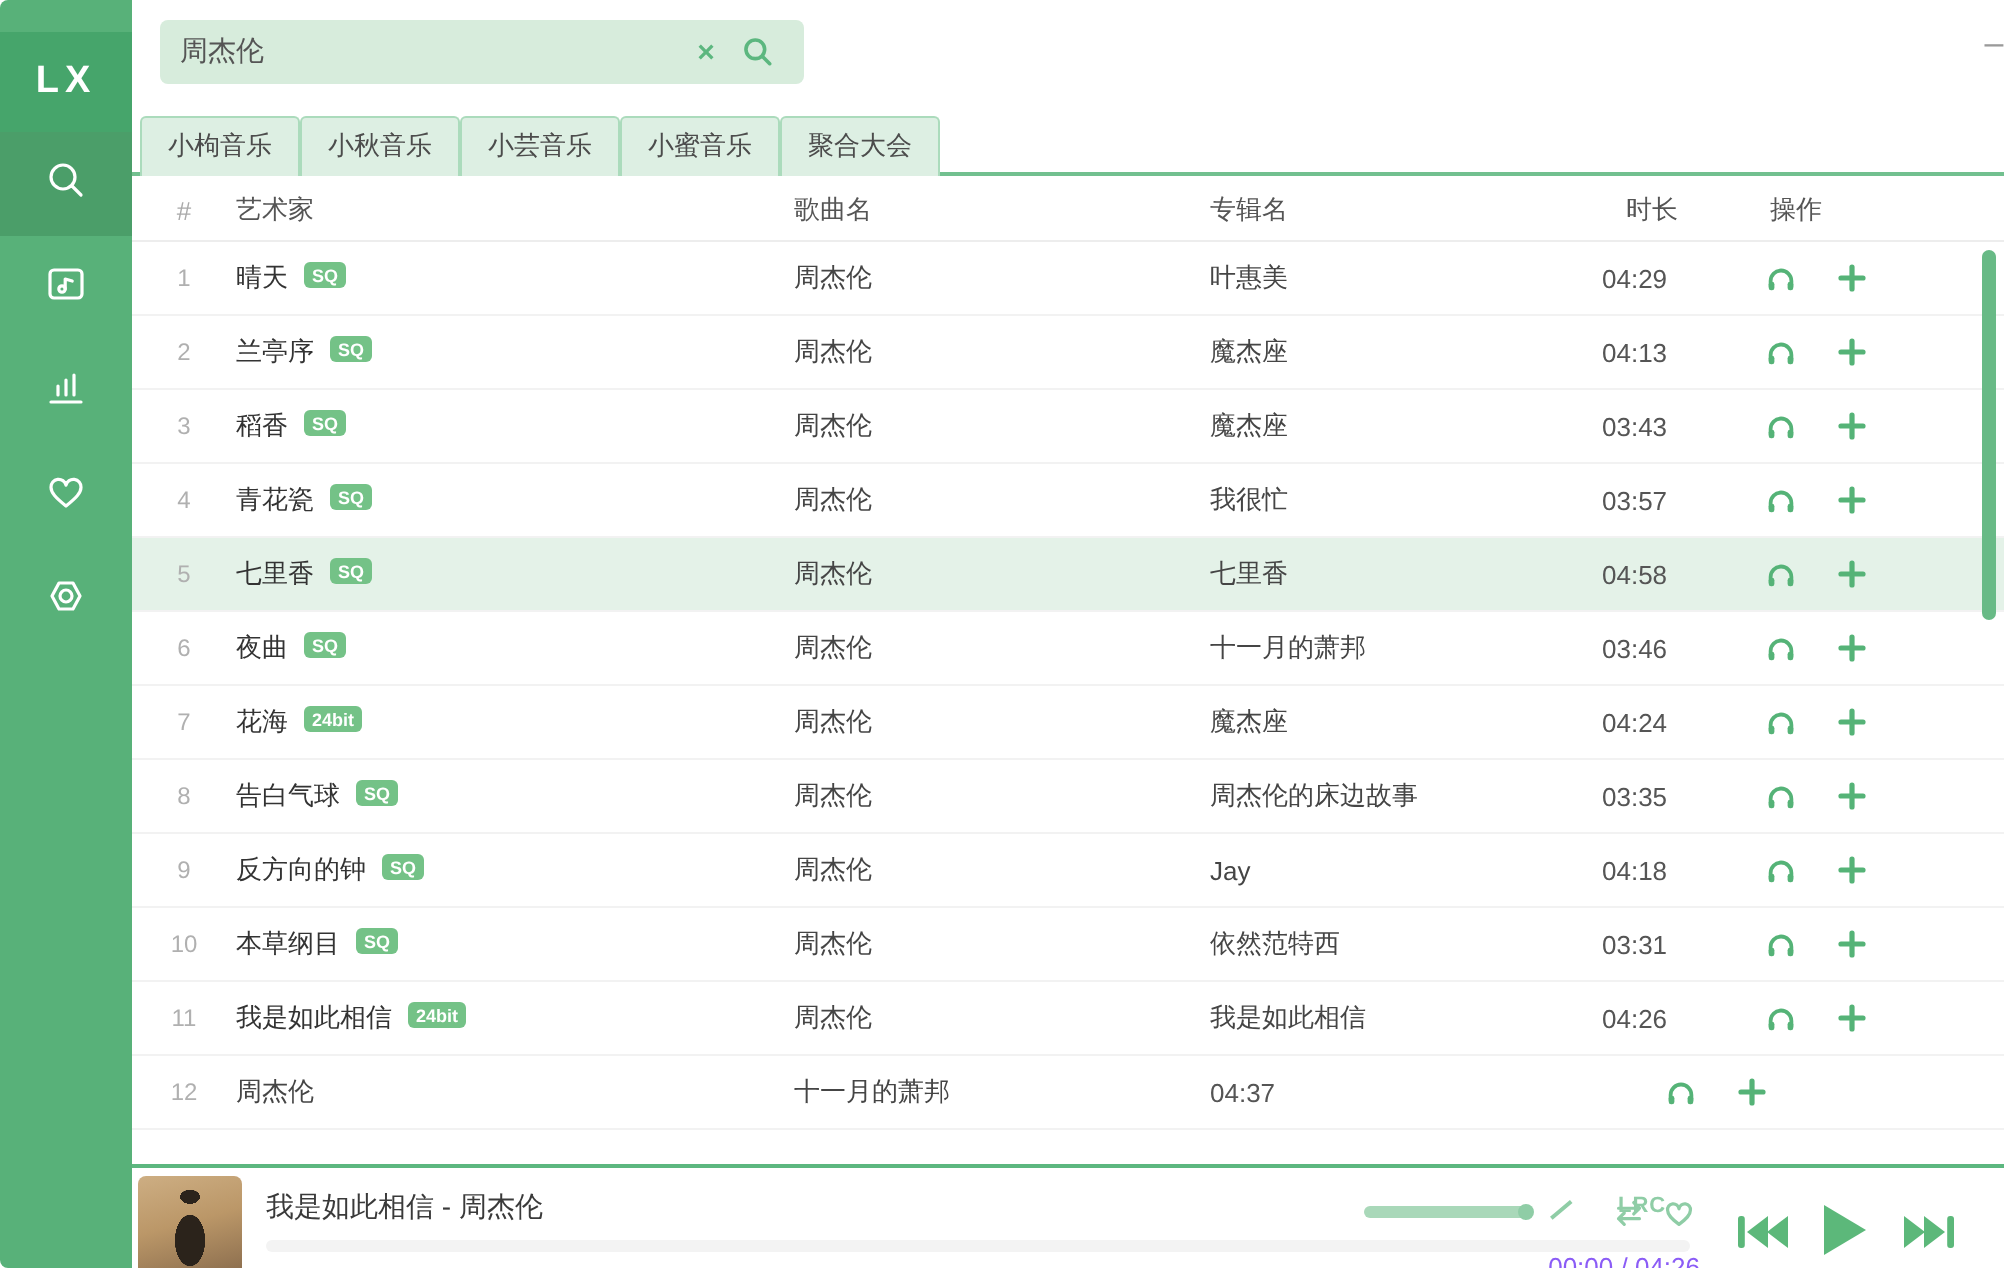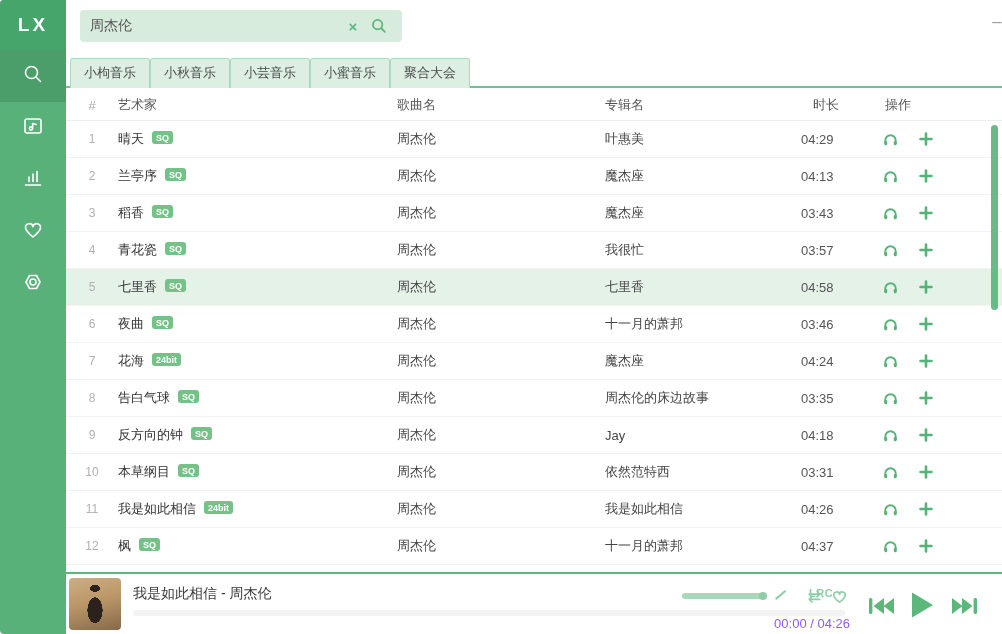--- a/index.html
+++ b/index.html
@@ -3,21 +3,21 @@
 <meta charset="utf-8">
 <style>
   * { margin:0; padding:0; box-sizing:border-box; }
   html,body { width:1002px; height:634px; }
   body { font-family:"Liberation Sans","DejaVu Sans",sans-serif; background:#fff; overflow:hidden; }
   .window { position:relative; width:1002px; height:634px; background:#fff; border-radius:4px; overflow:hidden; }
 
   
   .sidebar { position:absolute; left:0; top:0; bottom:0; width:66px; background:#58b179; z-index:5; }
   .logo { height:50px; background:#46a56b; color:#fff; font-size:19px; font-weight:bold; letter-spacing:3px;
-          display:flex; align-items:center; justify-content:center; }
+          display:flex; align-items:center; justify-content:center;margin-top:16px; }
   .nav-item { height:52px; display:flex; align-items:center; justify-content:center; cursor:pointer; }
   .nav-item.active { background:#4b9e69; }
   .nav-item svg { stroke:#fff; fill:none; stroke-width:1.6; stroke-linecap:round; stroke-linejoin:round; }
 
   
   .topbar { position:absolute; left:66px; top:0; right:0; height:56px; background:#fff; }
   .searchbox { position:absolute; left:14px; top:10px; width:322px; height:32px; background:#d7ecdc;
                border-radius:4px; display:flex; align-items:center; padding:0 10px; }
   .searchbox input { flex:1; border:none; outline:none; background:transparent; font-size:14px; color:#555;
                      font-family:inherit; }
@@ -52,21 +52,21 @@
   .c-dur { color:#555; }
   .badge { display:inline-block; background:#74c287; color:#fff; font-size:9px; font-weight:bold;
            padding:2px 4px 1px; border-radius:3px; margin-left:8px; vertical-align:2px; }
   .c-actions { display:flex; align-items:center; padding-left:31px; gap:19px; }
   .act-icon { cursor:pointer; display:inline-flex; }
   .act-icon svg { stroke:#55b377; fill:none; stroke-width:2; stroke-linecap:round; }
 
   .scrollbar { position:absolute; right:4px; top:125px; width:7px; height:185px; background:#68ba86; border-radius:4px; }
 
   
-  .player { position:absolute; left:66px; right:0; bottom:0; height:62px; background:#fff; border-top:2px solid #5cb77f; }
+  .player { position:absolute; left:66px; right:0; bottom:0; height:52px; background:#fff; border-top:2px solid #5cb77f; }
   .thumb { position:absolute; left:3px; top:4px; width:52px; height:52px; border-radius:4px;
            background:
              radial-gradient(ellipse 7px 5px at 50% 20%, #2b231b 70%, rgba(0,0,0,0) 71%),
              radial-gradient(ellipse 10px 17px at 50% 62%, #2b231b 75%, rgba(0,0,0,0) 76%),
              linear-gradient(165deg,#cdae83 0%,#bb9768 45%,#86694b 100%); }
   .np-title { position:absolute; left:67px; top:11px; font-size:14px; color:#3a3a3a; }
   .progress { position:absolute; left:67px; top:36px; width:712px; height:6px; background:#f3f3f3; border-radius:3px; cursor:pointer; }
   .volume { position:absolute; left:616px; top:19px; width:84px; height:6px; background:#a9d8b9; border-radius:3px; cursor:pointer; }
   .volume::after { content:""; position:absolute; right:-1px; top:-1px; width:8px; height:8px; background:#8fcda6; border-radius:50%; }
   .p-ico { position:absolute; top:13px; cursor:pointer; color:#8fcda6; }
@@ -389,21 +389,20 @@
         </span>
         <span class="act-icon">
           <svg width="16" height="16" viewBox="0 0 16 16">
               <path d="M8 2.5 v11 M2.5 8 h11" stroke-width="2.6"></path>
             </svg>
         </span>
       </span>
     </div>
       <div class="trow">
       <span class="c-idx">12</span>
-      <span class="c-title"><span>枫</span><span class="badge">SQ</span></span>
       <span class="c-artist">周杰伦</span>
       <span class="c-album">十一月的萧邦</span>
       <span class="c-dur">04:37</span>
       <span class="c-actions">
         <span class="act-icon">
           <svg width="17" height="17" viewBox="0 0 18 18">
               <path d="M3.5 13 v-3 a5.5 5.5 0 0 1 11 0 v3"></path>
               <rect x="2.5" y="10.5" width="3" height="4.5" rx="1.3" fill="#55b377" stroke="none"></rect>
               <rect x="12.5" y="10.5" width="3" height="4.5" rx="1.3" fill="#55b377" stroke="none"></rect>
             </svg>

